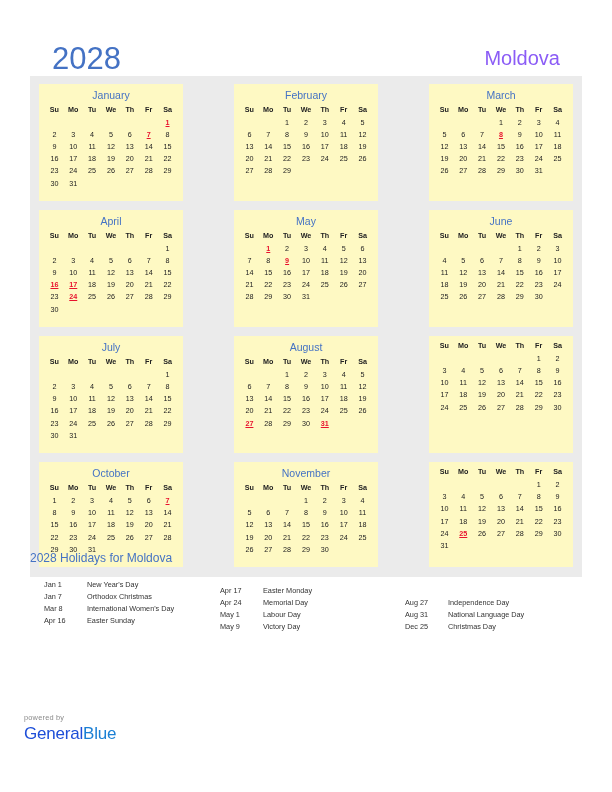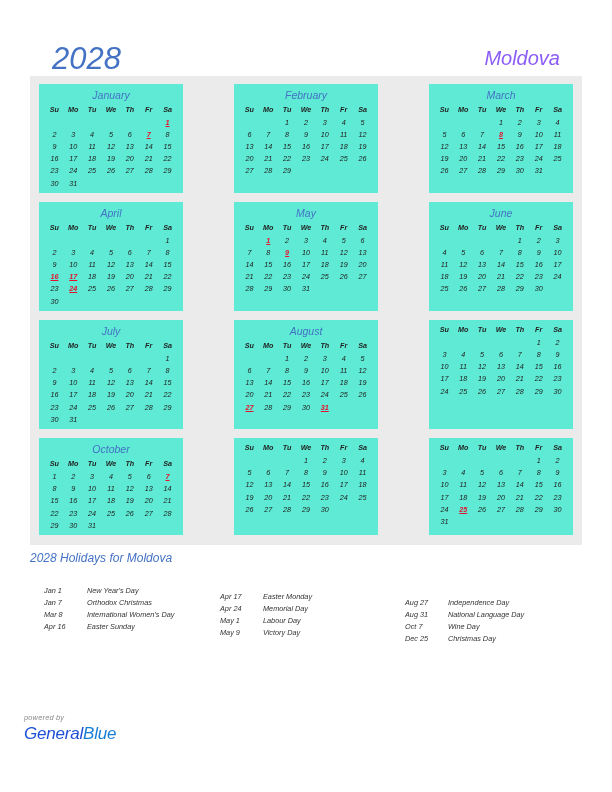--- a/index.html
+++ b/index.html
@@ -13,21 +13,20 @@
     font-family: "Liberation Sans", sans-serif;
     color: #333333;
     overflow: hidden;
   }
 
   .page {
     position: relative;
     width: 612px;
     height: 792px;
     box-sizing: border-box;
-    font-style: italic;
   }
 
   
   .header {
     position: absolute;
     left: 0;
     top: 0;
     width: 612px;
     height: 76px;
     box-sizing: border-box;
@@ -66,23 +65,23 @@
     display: flex;
     justify-content: space-between;
     padding: 0 9px;
     box-sizing: border-box;
     margin-bottom: 9px;
   }
   .month-row:last-child { margin-bottom: 0; }
 
   .month-card {
     width: 144px;
-    background: #5eead4;
+    background: #fef9c3;
     box-sizing: border-box;
-    padding: 4px 6px 4px 6px;
+    padding: 4px 6px 12px 6px;
   }
 
   .month-name {
     text-align: center;
     color: #4472C4;
     font-size: 10.5px;
     font-weight: 400;
     line-height: 15px;
     margin-bottom: 1px;
   }
@@ -838,20 +837,21 @@
                 <td>31</td>
                 <td class="empty"></td>
                 <td class="empty"></td>
                 <td class="empty"></td>
                 <td class="empty"></td>
               </tr>
             </tbody>
           </table>
         </div>
         <div class="month-card">
+          <div class="month-name">November</div>
           <table class="month-grid">
             <thead>
               <tr>
                 <th>Su</th>
                 <th>Mo</th>
                 <th>Tu</th>
                 <th>We</th>
                 <th>Th</th>
                 <th>Fr</th>
                 <th>Sa</th>
@@ -1022,24 +1022,20 @@
         <div class="holiday-col col3">
           <div class="holiday-item">
             <span class="holiday-date">Aug 27</span>
             <span class="holiday-name">Independence Day</span>
           </div>
           <div class="holiday-item">
             <span class="holiday-date">Aug 31</span>
             <span class="holiday-name">National Language Day</span>
           </div>
           <div class="holiday-item">
-            <span class="holiday-date">Oct 7</span>
-            <span class="holiday-name">Wine Day</span>
-          </div>
-          <div class="holiday-item">
             <span class="holiday-date">Dec 25</span>
             <span class="holiday-name">Christmas Day</span>
           </div>
         </div>
       </div>
   </div>
 
   <div class="footer">
     <div class="powered-by">powered by</div>
     <div class="logo"><span class="logo-general">General</span><span class="logo-blue">Blue</span></div>

